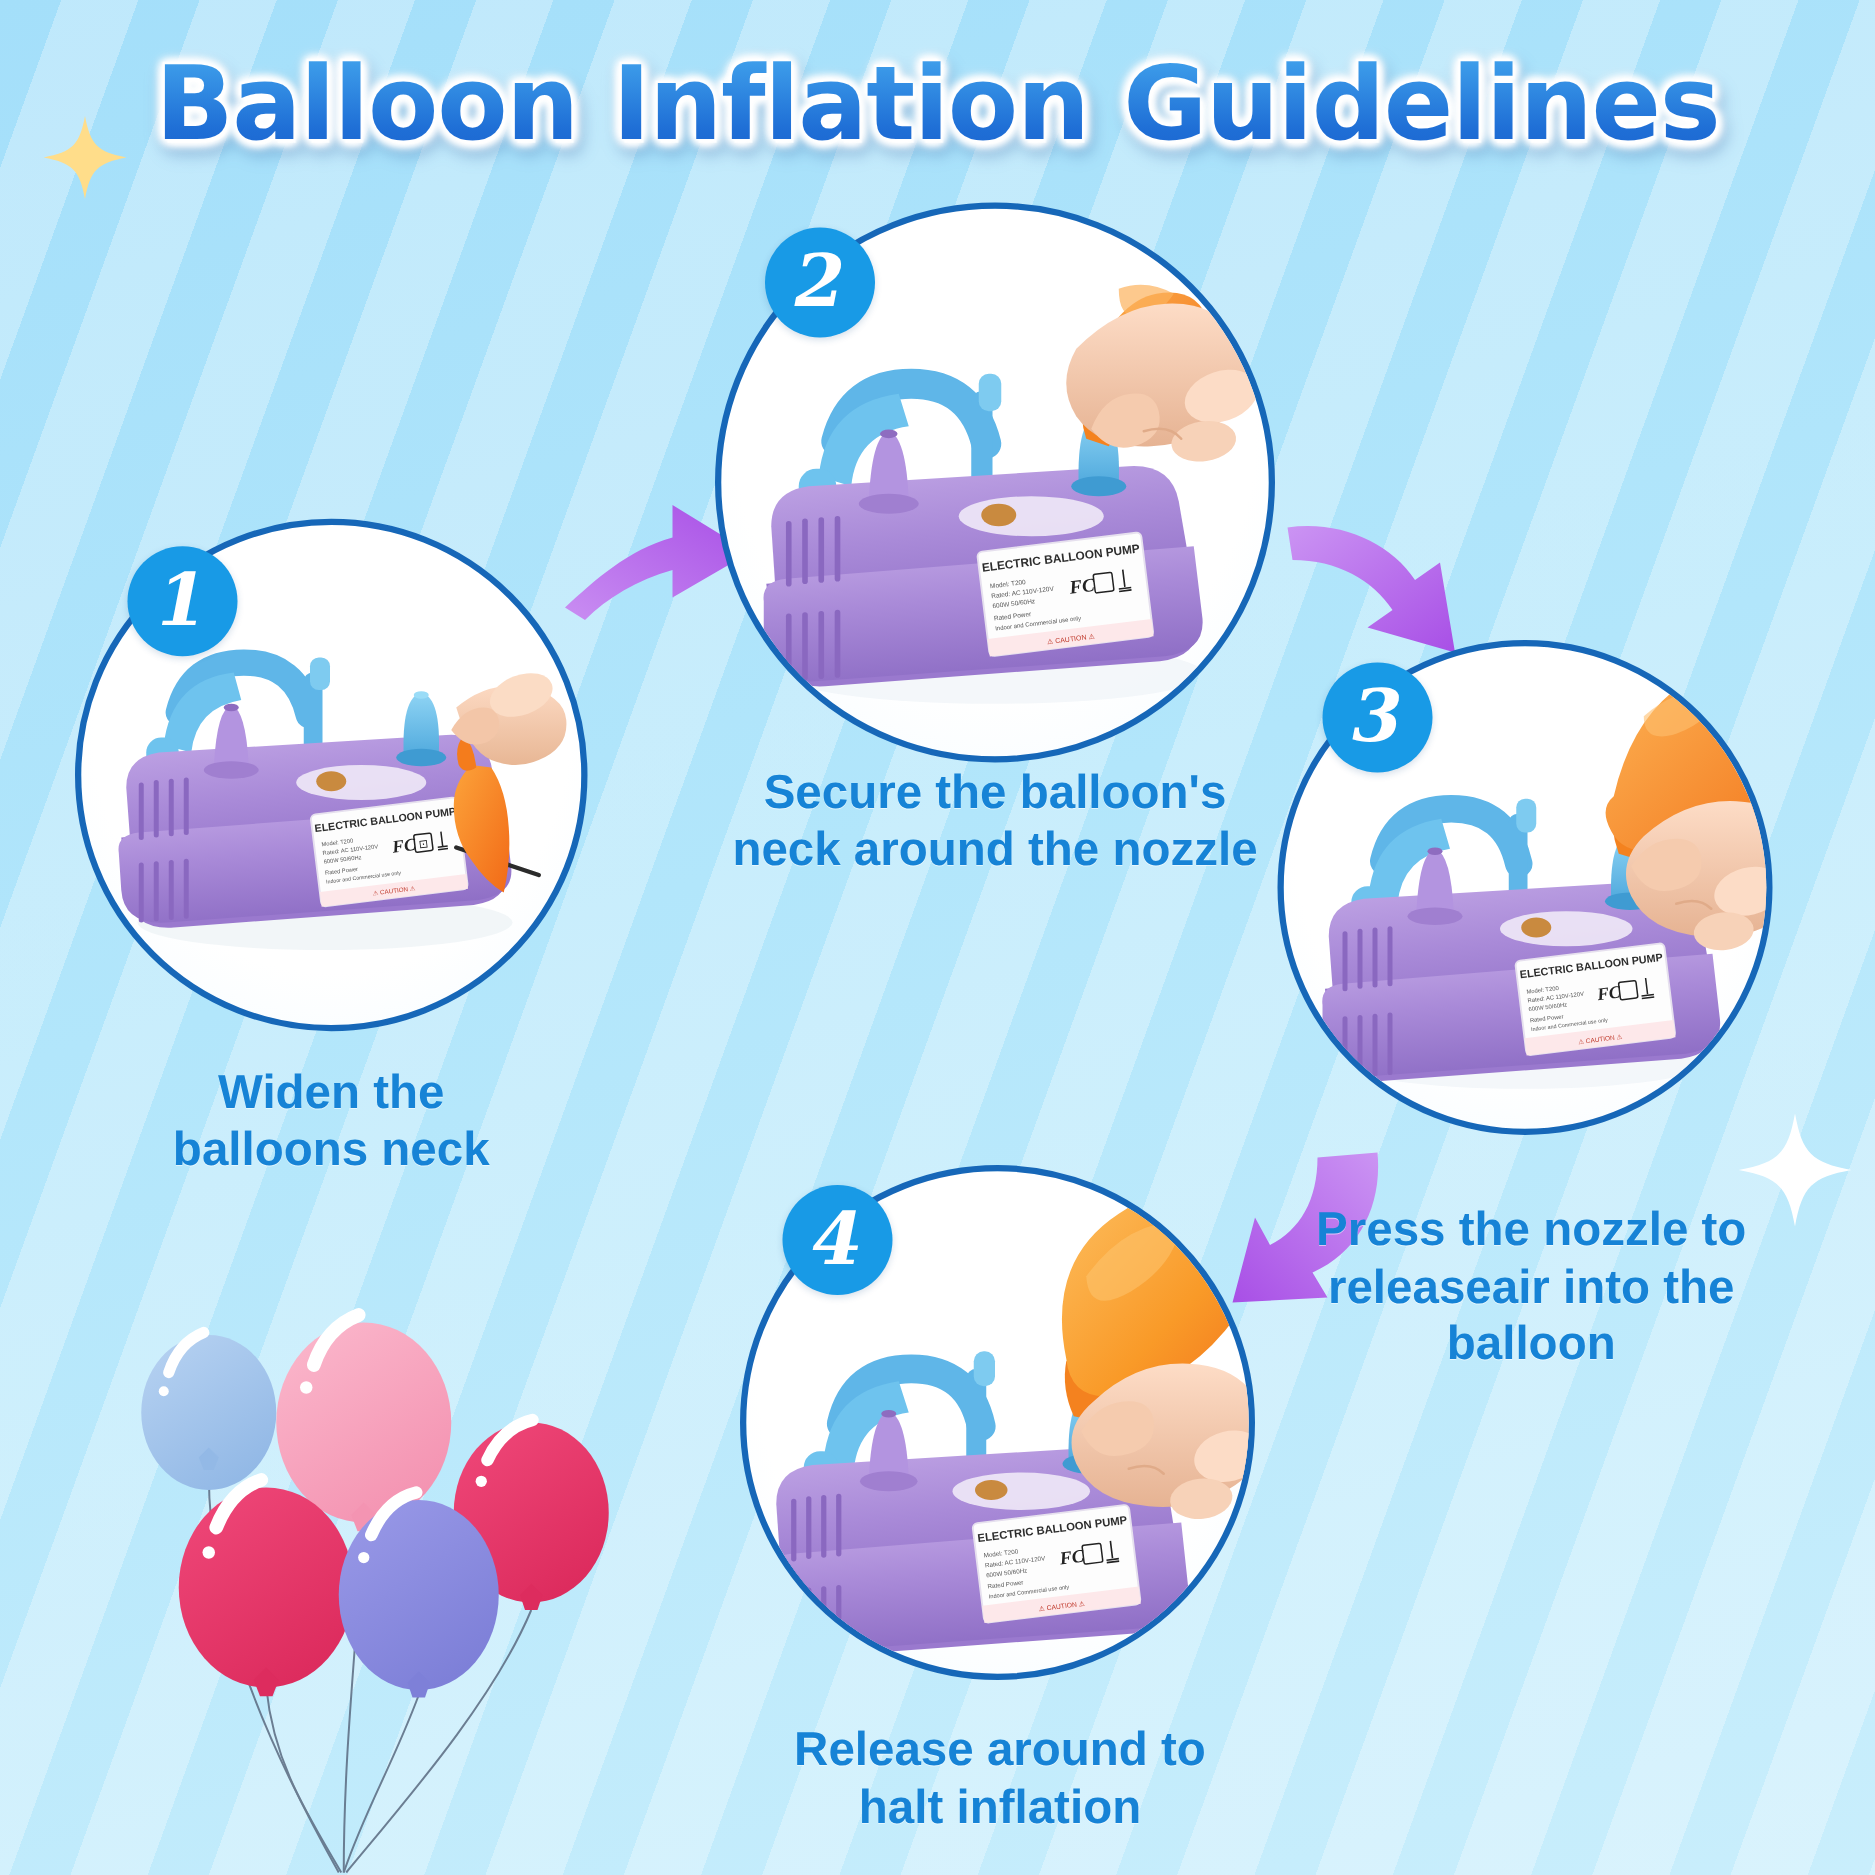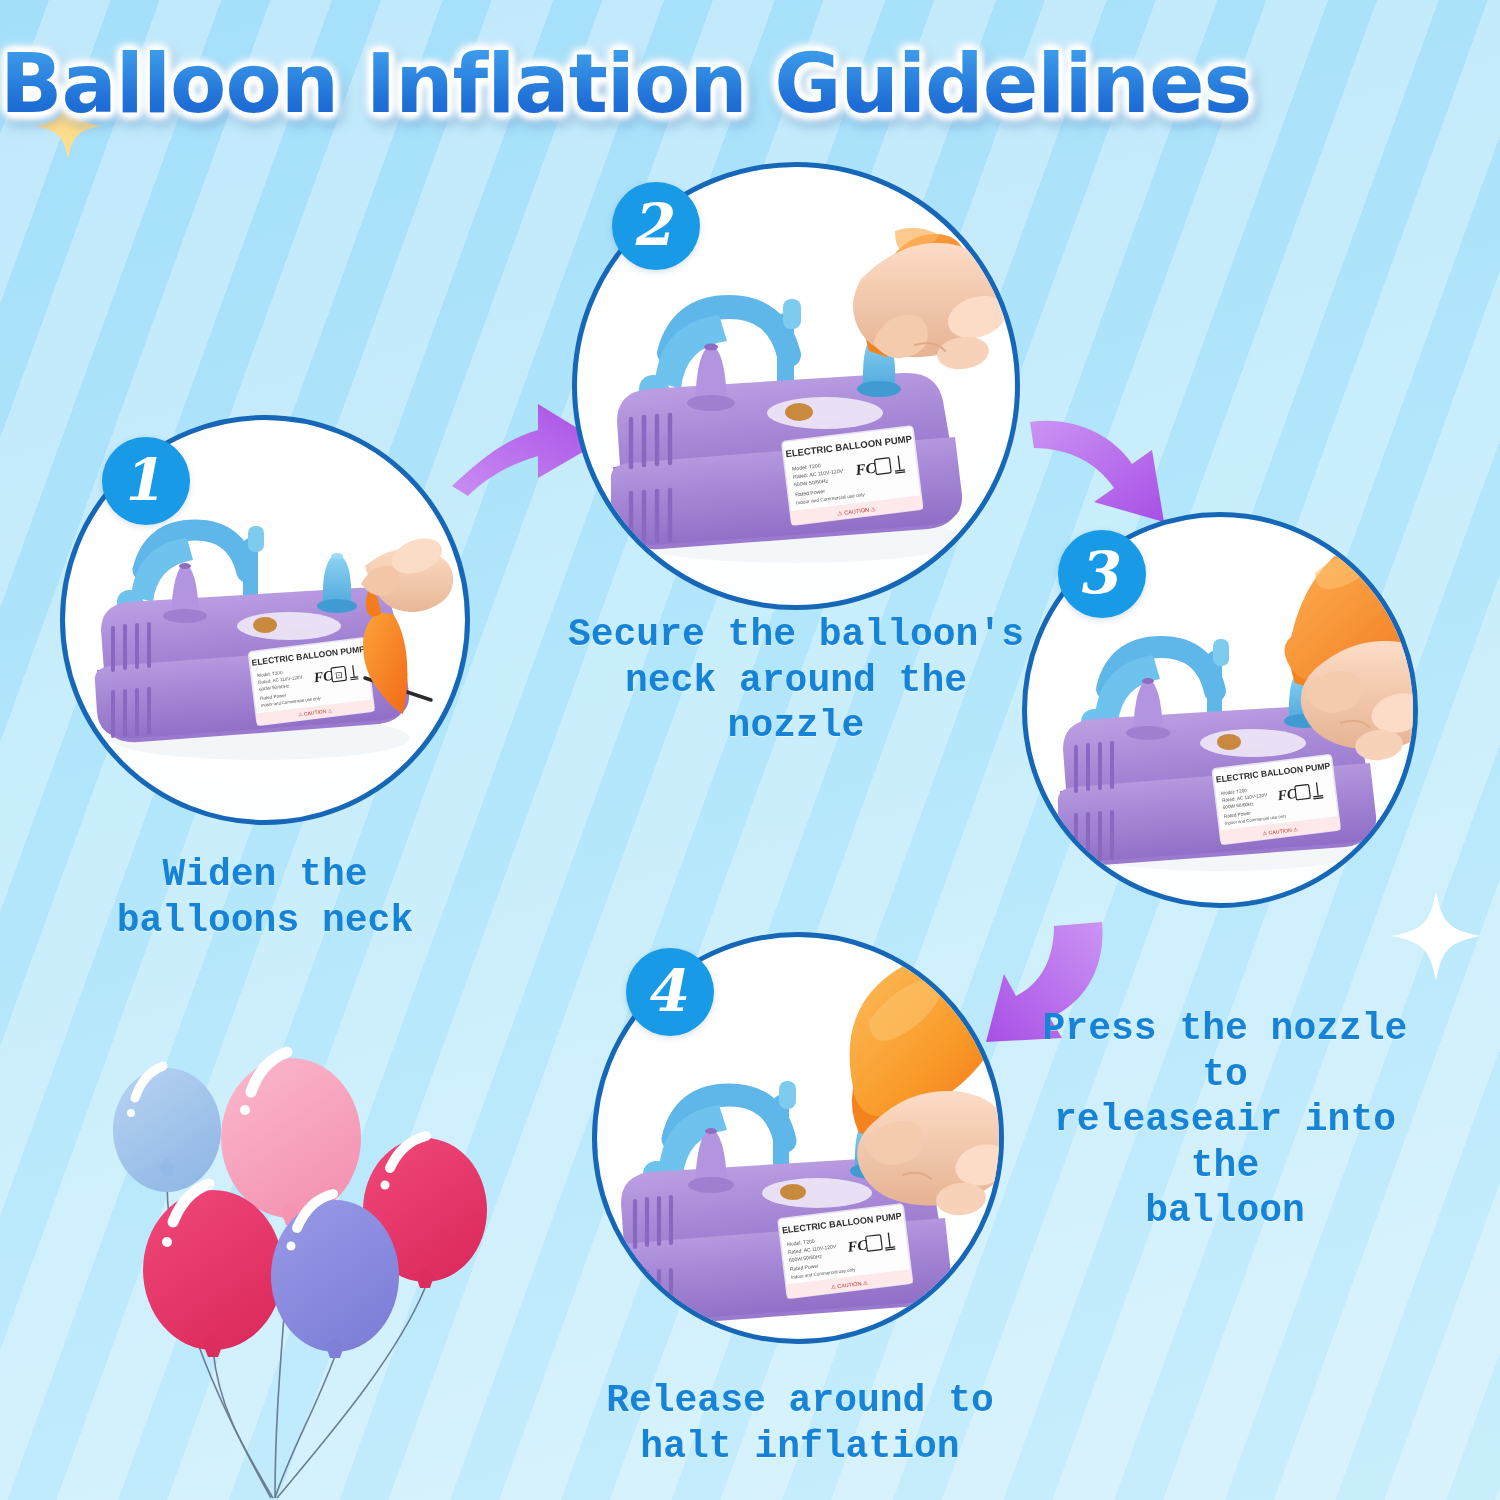--- a/index.html
+++ b/index.html
@@ -18,21 +18,21 @@
         rgba(255,255,255,0.00) 0px,
         rgba(255,255,255,0.00) 46px,
         rgba(255,255,255,0.30) 46px,
         rgba(255,255,255,0.30) 104px),
       linear-gradient(165deg,#a4dffa 0%, #b2e6fb 45%, #c9eefc 100%);
   }
 
   
   #title-wrap{
     position:absolute; top:36px; left:0; width:1500px;
-    text-align:left; z-index:9;
+    text-align:center; z-index:9;
   }
   #page-title{
     display:inline-block;
     font-family:"DejaVu Sans", sans-serif;
     font-size:82px;
     font-weight:bold;
     letter-spacing:-1px;
     background:linear-gradient(180deg,#45a8ef 0%,#2e86e0 42%,#1f6fd6 70%,#1b63cf 100%);
     -webkit-background-clip:text;
     background-clip:text;
@@ -75,21 +75,21 @@
     font-size:58px;
     color:#ffffff;
     line-height:1;
     margin-top:-3px;
   }
 
   
   .caption{
     position:absolute;
     text-align:center;
-    font-family:Liberation Mono, monospace;
+    font-family:Liberation Sans, sans-serif;
     font-weight:bold;
     font-size:38px;
     line-height:1.20;
     color:#1683d6;
     z-index:7;
     white-space:pre-line;
     text-shadow:0 1px 0 rgba(255,255,255,.55);
   }
 
   
@@ -373,21 +373,21 @@
       <path d="M278 176 q14 -22 36 -22 q18 0 20 16 q2 18 -18 24 q-26 8 -38 -18 Z" fill="#f5cbae"></path>
       <ellipse cx="372" cy="196" rx="28" ry="19" fill="#fcdcc6" transform="rotate(-14 372 196)"></ellipse>
       <ellipse cx="352" cy="228" rx="24" ry="15" fill="#f7d2b8" transform="rotate(-6 352 228)"></ellipse>
       <path d="M314 206 q18 -6 28 4" stroke="#e0ab89" stroke-width="2" fill="none" stroke-linecap="round"></path>
     </svg>
   </div>
   <div class="badge" style="left:36px; top:18px;">
     <span>3</span>
   </div>
 </div>
-<div class="caption" style="left:1030px; top:962px; width:390px;margin-top:44px;">Press the nozzle to
+<div class="caption" style="left:1030px; top:962px; width:390px;">Press the nozzle to
 releaseair into the
 balloon</div>
 
 <div class="step" style="left:592px; top:932px; width:412px; height:412px;">
   <div class="photo-circle">
     <svg viewBox="0 0 404 404" width="404" height="404">
       <defs>
         <linearGradient id="bodyG4" x1="0" y1="0" x2="0.3" y2="1">
           <stop offset="0%" stop-color="#c2a7e6"></stop>
             <stop offset="48%" stop-color="#a98ad8"></stop>

